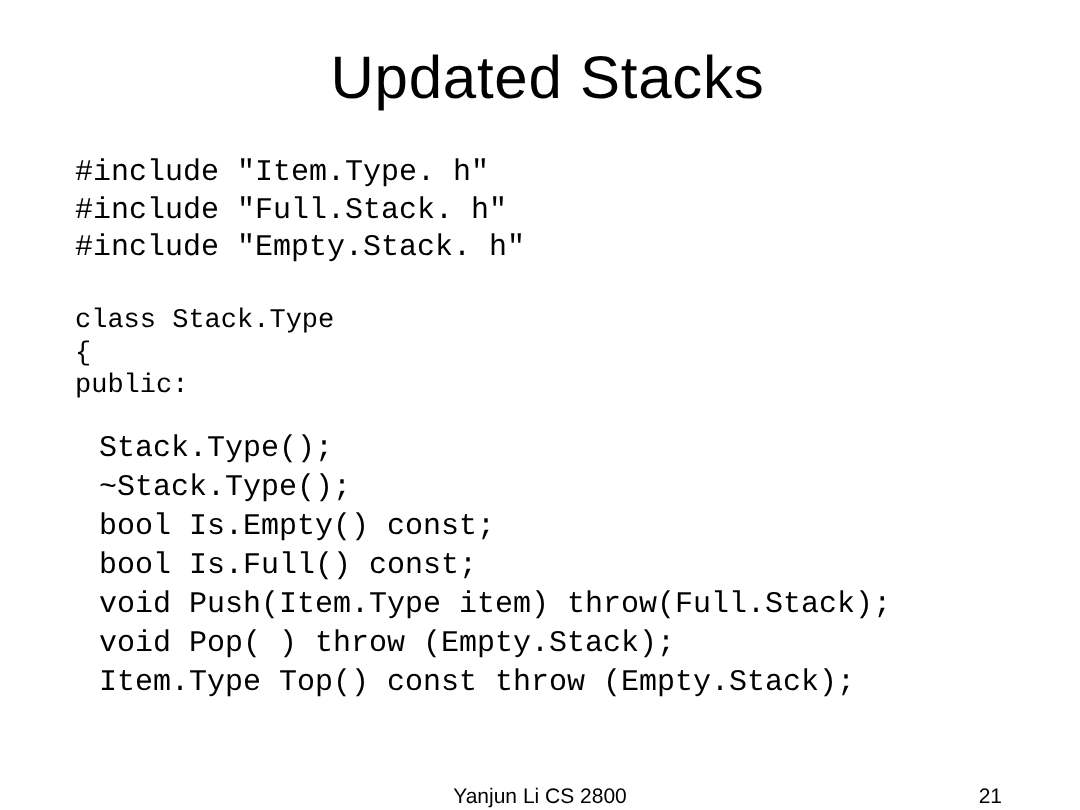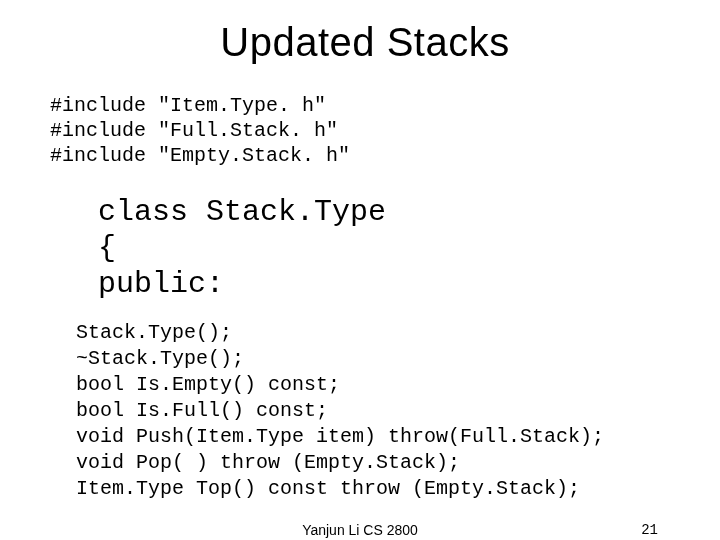--- a/index.html
+++ b/index.html
@@ -11,67 +11,65 @@
     font-family: Arial, Helvetica, sans-serif;
     color: #000;
     position: relative;
     box-sizing: border-box;
   }
   .slide {
     width: 720px;
     height: 540px;
     position: relative;
     box-sizing: border-box;
-    padding: 12px 40px 0 50px;
+    padding: 22px 40px 0 50px;
   }
   .title {
     font-size: 40px;
     font-weight: 400;
     text-align: center;
     margin: 8px 0 28px 0;
     letter-spacing: 0.5px;
   }
   .code-block {
     font-family: "Courier New", Courier, monospace;
     white-space: pre;
     line-height: 1.25;
   }
   .includes {
     font-size: 20px;
     margin-bottom: 26px;
   }
   .classdecl {
-    font-size: 30px;
+    font-size: 18px;
     margin-bottom: 18px;
     line-height: 1.2;
-    margin-left: 48px;
   }
   .members {
     font-size: 20px;
-    margin-left: 26px;
+    margin-left: 16px;
     line-height: 1.3;
   }
   .footer {
     position: absolute;
     bottom: 18px;
     width: 100%;
     left: 0;
     font-size: 14px;
     color: #000;
   }
   .footer-center {
     position: absolute;
     left: 0;
     width: 100%;
     text-align: center;
   }
   .footer-right {
     position: absolute;
-    right: 62px;
-    font-family: Liberation Mono, monospace;
+    right: 52px;
   }
 </style>
 </head>
 <body>
 
 <div class="slide">
   <div class="title">Updated Stacks</div>
 
   <div class="code-block includes">#include "Item.Type. h"
 #include "Full.Stack. h"

